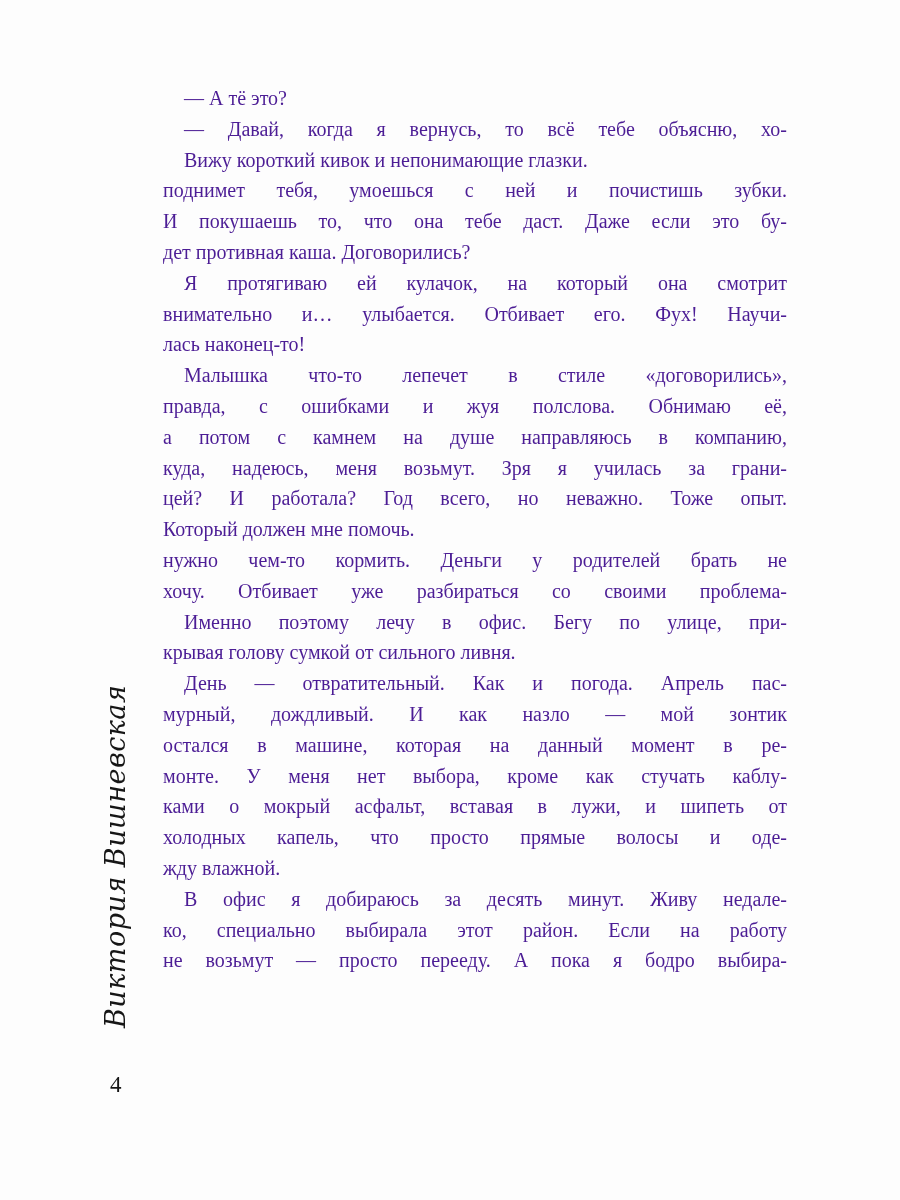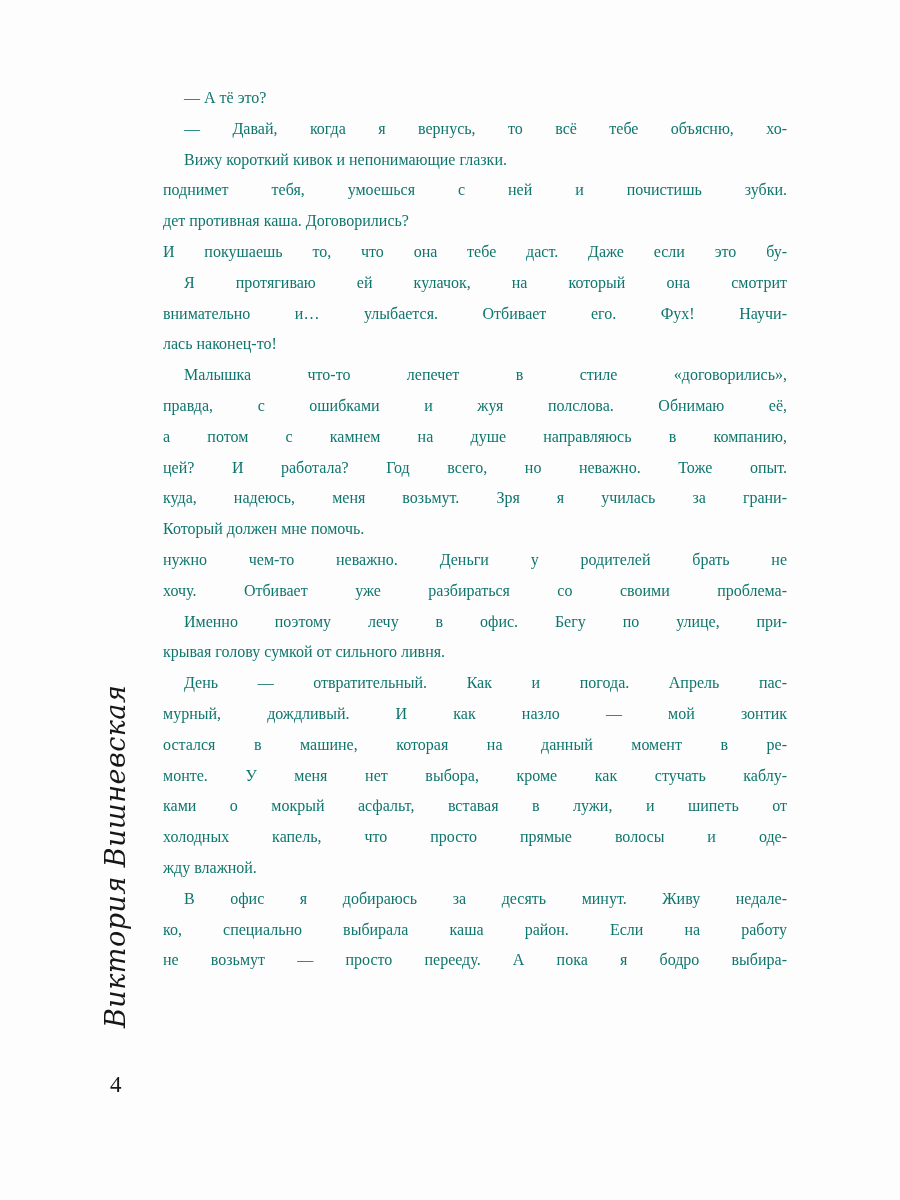--- a/index.html
+++ b/index.html
@@ -14,23 +14,23 @@
     background: #fdfdfd;
     overflow: hidden;
     font-family: "Liberation Serif", serif;
     color: #1f1f1f;
   }
   .text-block {
     position: absolute;
     left: 163px;
     top: 83px;
     width: 624px;
-    font-size: 16px;
+    font-size: 20px;
     line-height: 30.8px;
-    color: #0f766e;
+    color: #4c1d95;
   }
   .text-line {
     text-align: justify;
     text-align-last: justify;
     -moz-text-align-last: justify;
     white-space: normal;
     height: 30.8px;
     overflow: visible;
   }
   .text-line.last {
@@ -72,40 +72,40 @@
 
   <div class="author-vertical">Виктория Вишневская</div>
 
   <div class="page-number">4</div>
 
   <div class="text-block">
       <div class="text-line indent last">— А тё это?</div>
       <div class="text-line indent">— Давай, когда я вернусь, то всё тебе объясню, хо-</div>
       <div class="text-line indent last">Вижу короткий кивок и непонимающие глазки.</div>
       <div class="text-line">поднимет тебя, умоешься с ней и почистишь зубки.</div>
+      <div class="text-line">И покушаешь то, что она тебе даст. Даже если это бу-</div>
       <div class="text-line last">дет противная каша. Договорились?</div>
-      <div class="text-line">И покушаешь то, что она тебе даст. Даже если это бу-</div>
       <div class="text-line indent">Я протягиваю ей кулачок, на который она смотрит</div>
       <div class="text-line">внимательно и… улыбается. Отбивает его. Фух! Научи-</div>
       <div class="text-line last">лась наконец-то!</div>
       <div class="text-line indent">Малышка что-то лепечет в стиле «договорились»,</div>
       <div class="text-line">правда, с ошибками и жуя полслова. Обнимаю её,</div>
       <div class="text-line">а потом с камнем на душе направляюсь в компанию,</div>
+      <div class="text-line">куда, надеюсь, меня возьмут. Зря я училась за грани-</div>
       <div class="text-line">цей? И работала? Год всего, но неважно. Тоже опыт.</div>
-      <div class="text-line">куда, надеюсь, меня возьмут. Зря я училась за грани-</div>
       <div class="text-line last">Который должен мне помочь.</div>
-      <div class="text-line">нужно чем-то неважно. Деньги у родителей брать не</div>
+      <div class="text-line">нужно чем-то кормить. Деньги у родителей брать не</div>
       <div class="text-line">хочу. Отбивает уже разбираться со своими проблема-</div>
       <div class="text-line indent">Именно поэтому лечу в офис. Бегу по улице, при-</div>
       <div class="text-line last">крывая голову сумкой от сильного ливня.</div>
       <div class="text-line indent">День — отвратительный. Как и погода. Апрель пас-</div>
       <div class="text-line">мурный, дождливый. И как назло — мой зонтик</div>
       <div class="text-line">остался в машине, которая на данный момент в ре-</div>
       <div class="text-line">монте. У меня нет выбора, кроме как стучать каблу-</div>
       <div class="text-line">ками о мокрый асфальт, вставая в лужи, и шипеть от</div>
       <div class="text-line">холодных капель, что просто прямые волосы и оде-</div>
       <div class="text-line last">жду влажной.</div>
       <div class="text-line indent">В офис я добираюсь за десять минут. Живу недале-</div>
-      <div class="text-line">ко, специально выбирала каша район. Если на работу</div>
+      <div class="text-line">ко, специально выбирала этот район. Если на работу</div>
       <div class="text-line">не возьмут — просто перееду. А пока я бодро выбира-</div>
     </div>
 
 </div>
 
 </body></html>

